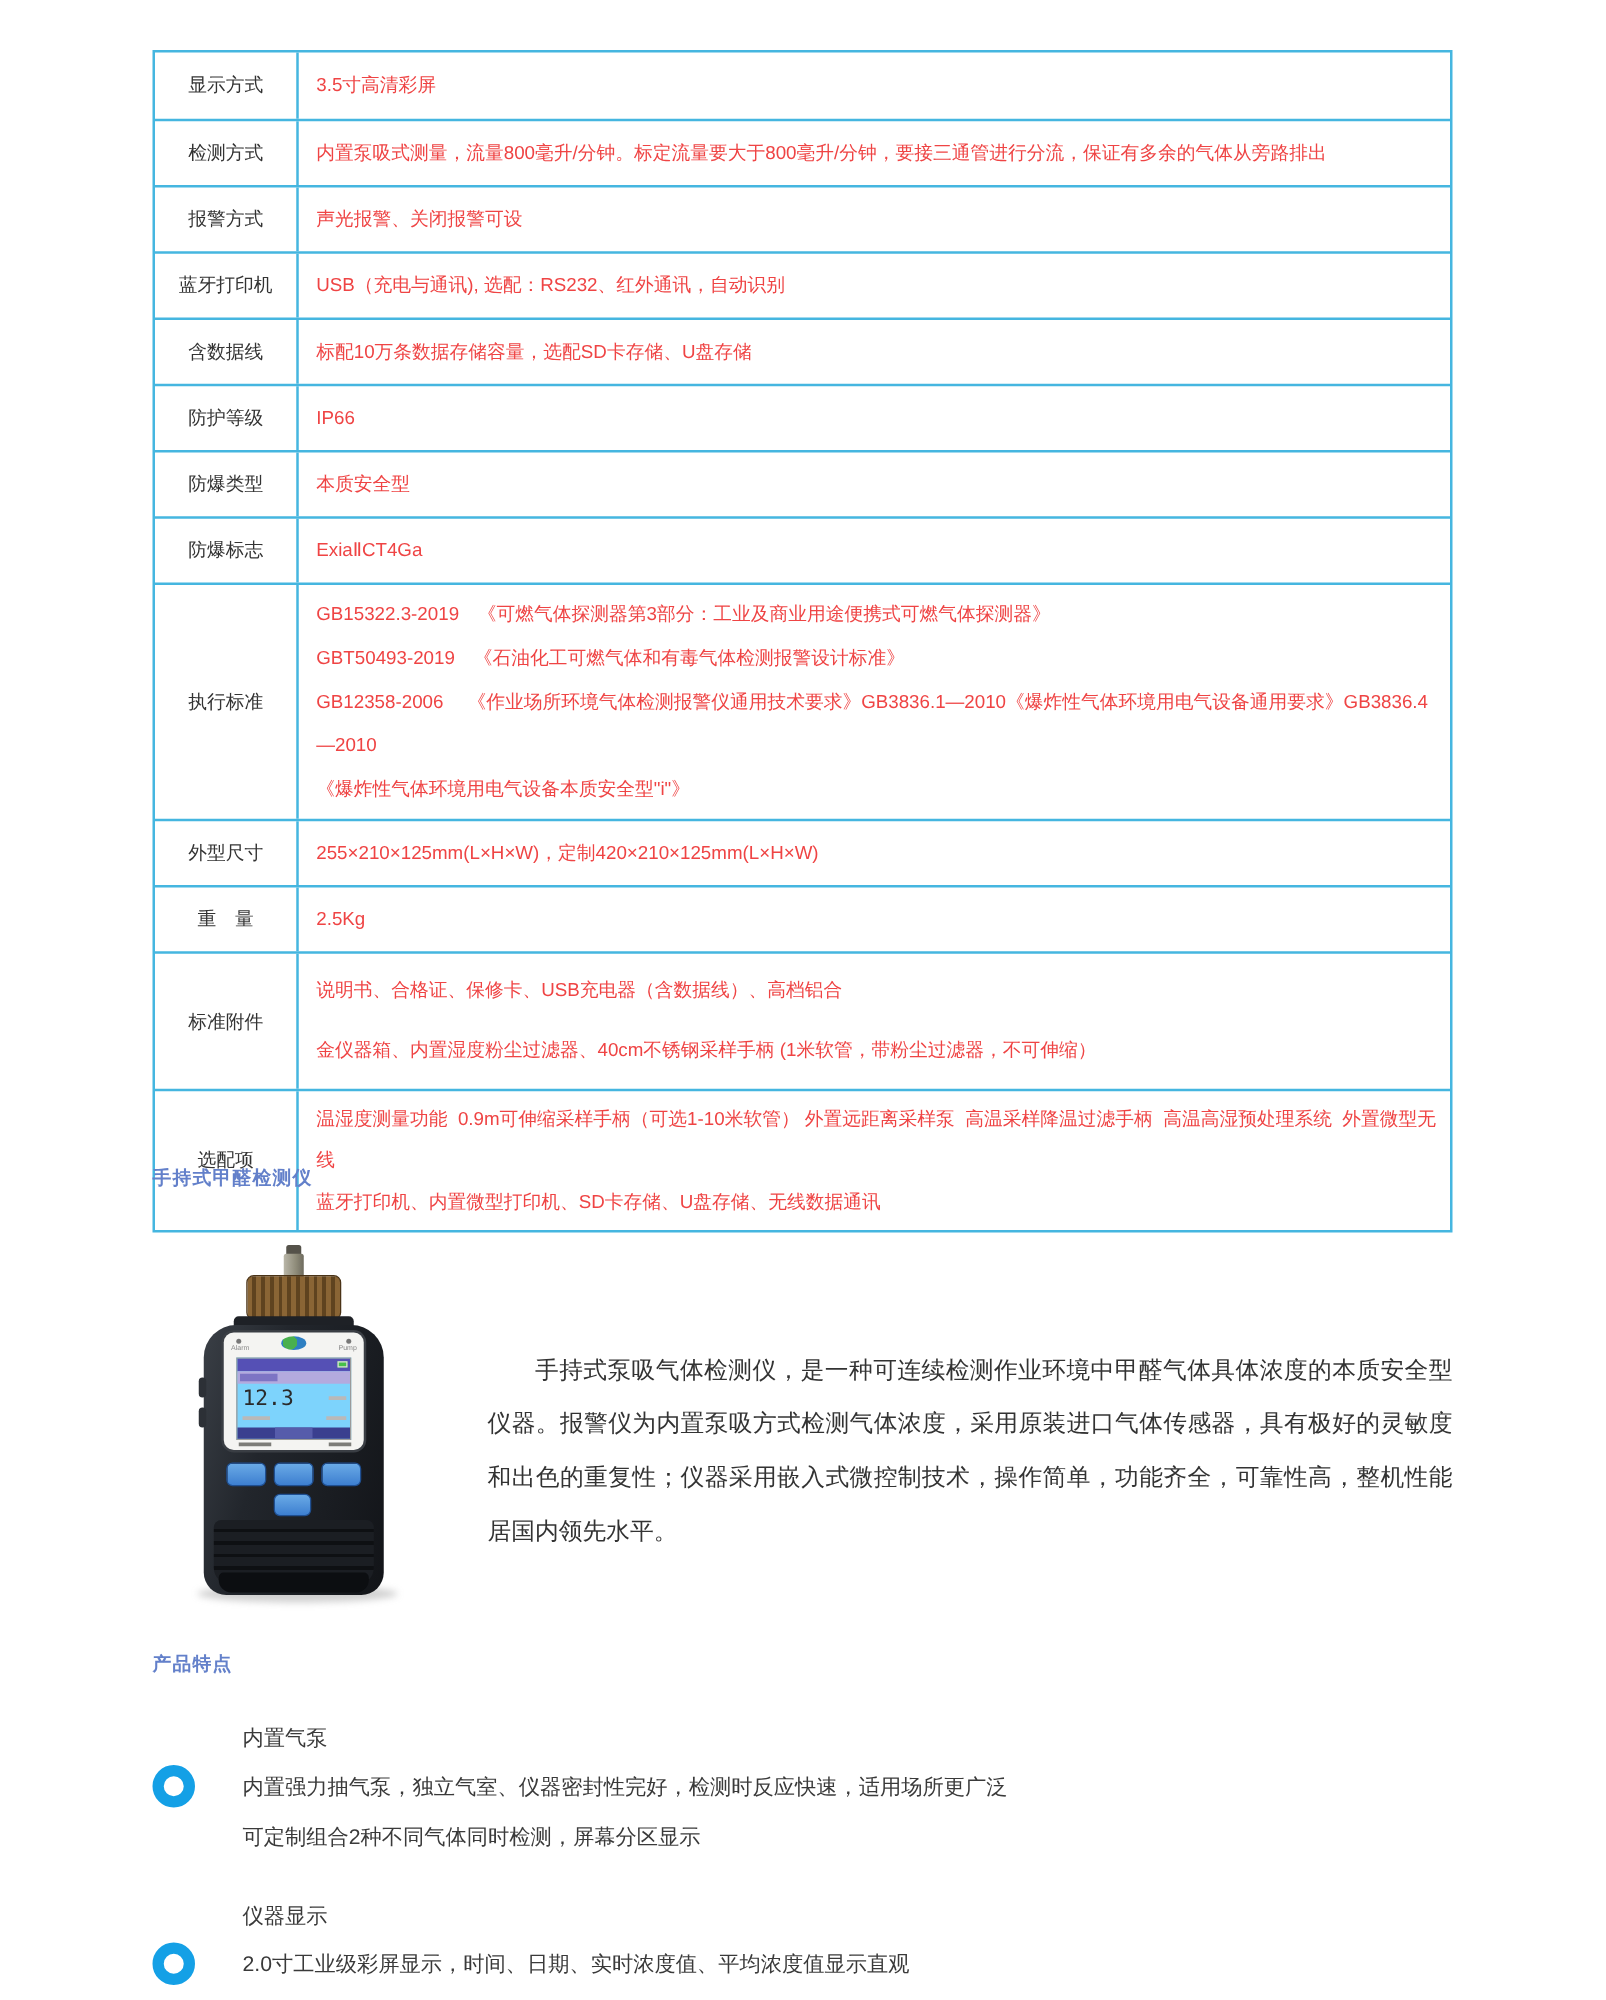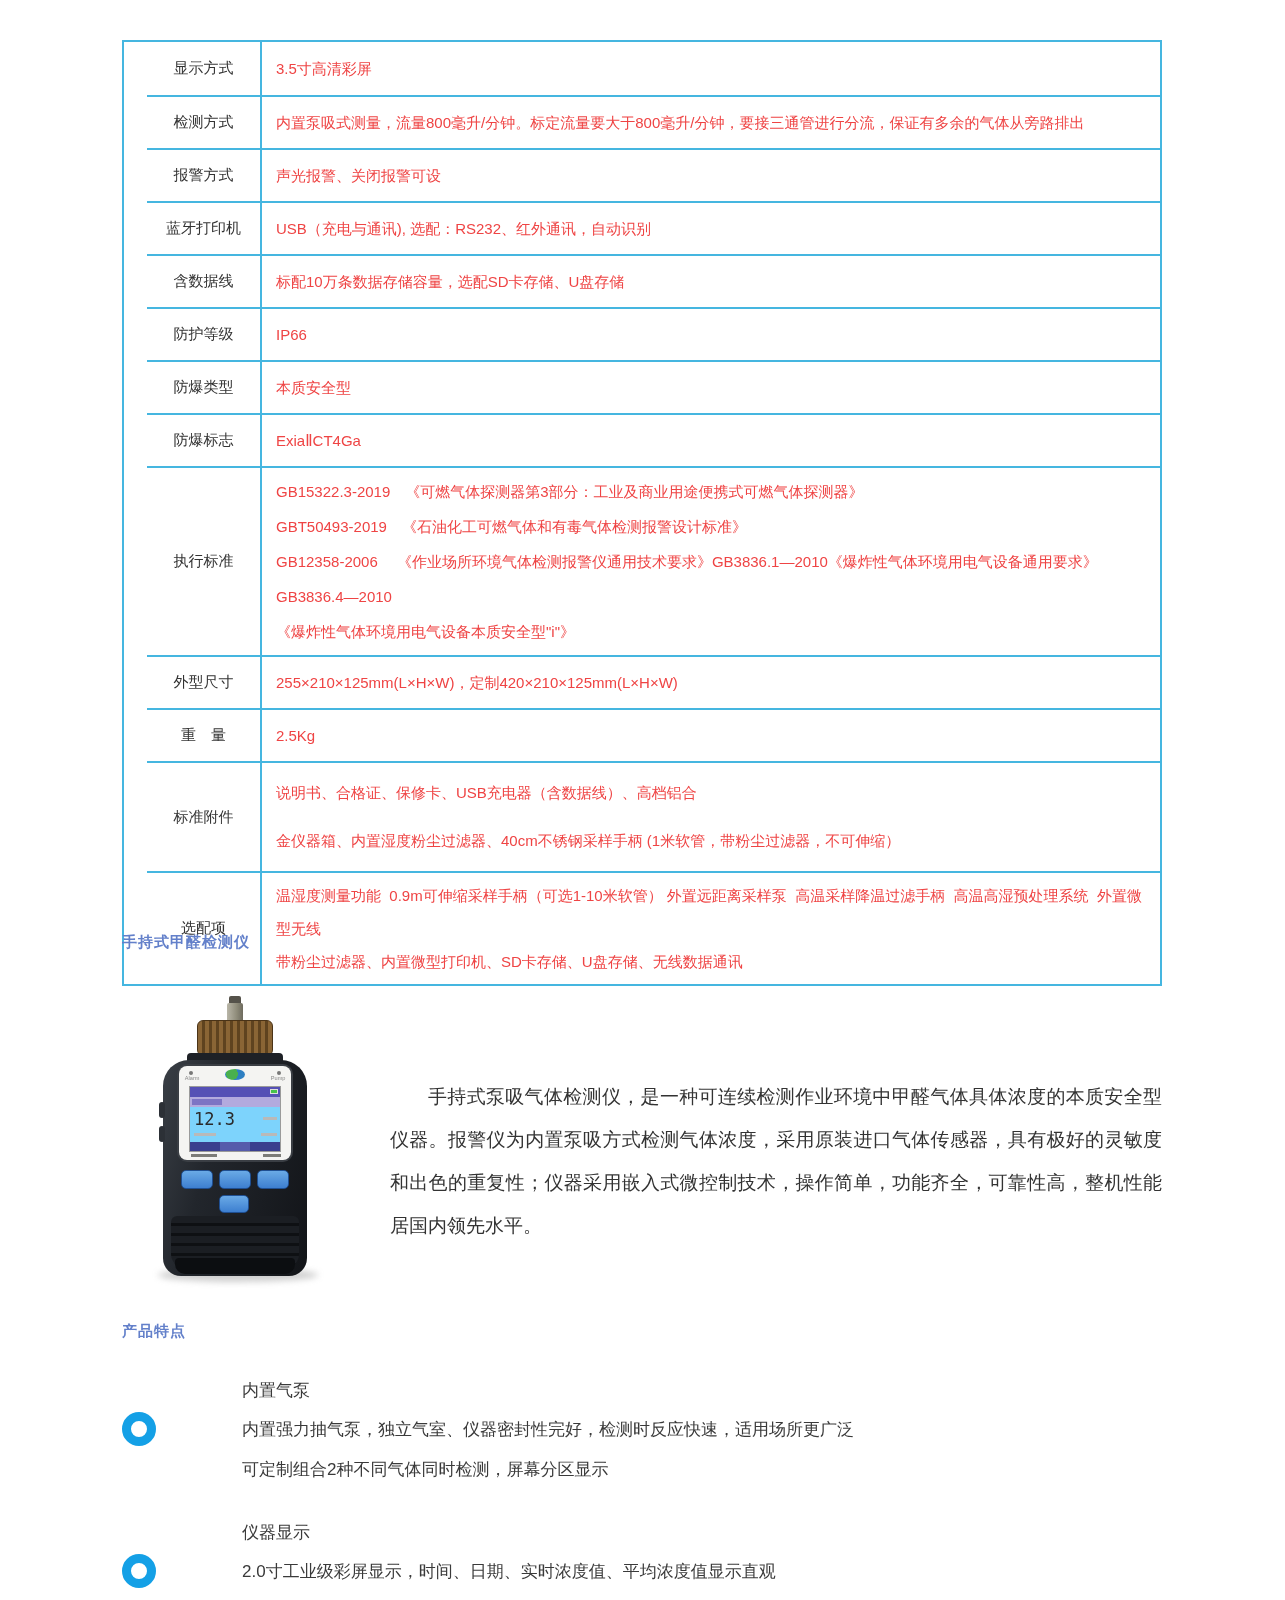--- a/index.html
+++ b/index.html
@@ -12,21 +12,20 @@
   html,body{background:#fff;}
   body{
     width:1285px;height:1600px;position:relative;overflow:hidden;
     font-family:"Liberation Sans","DejaVu Sans",sans-serif;
     color:var(--text);
   }
   
   .spec-table{
     position:absolute;left:122px;top:40px;width:1040px;
     border:2px solid var(--border);
-    padding-left:23px;
   }
   .spec-row{display:flex;min-height:53px;border-top:2px solid var(--border);}
   .spec-row:first-child{border-top:none;}
   .spec-label{
     width:115px;flex:0 0 115px;border-right:2px solid var(--border);
     display:flex;align-items:center;justify-content:center;
     font-size:15px;color:#333;text-align:center;padding:4px;
   }
   .spec-value{
     flex:1;display:flex;flex-direction:column;justify-content:center;
@@ -105,21 +104,21 @@
   .dev-btn.b4{left:86px;top:205px;width:30px;height:18px;}
   .dev-sidebtn{left:26px;width:6px;height:16px;background:#2c3036;border-radius:3px;}
   .sb1{top:112px;}
   .sb2{top:136px;}
 
   
   .features{position:absolute;left:122px;top:1372px;width:1060px;}
   .feature{display:flex;margin-bottom:24px;}
   .feature-bullet-col{flex:0 0 72px;padding-top:40px;}
   .feature-ring{width:34px;height:34px;border-radius:50%;border:9px solid var(--ring);}
-  .feature-text{flex:1;font-size:17px;color:#3a3a3a;margin-left:48px;}
+  .feature-text{flex:1;font-size:17px;color:#3a3a3a;}
   .feature-title{line-height:38px;}
   .feature-line{line-height:40px;white-space:pre-wrap;}
 </style>
 </head>
 <body>
 
 <div class="spec-table">
     <div class="spec-row">
       <div class="spec-label">显示方式</div>
       <div class="spec-value">
@@ -193,21 +192,21 @@
       <div class="spec-label">标准附件</div>
       <div class="spec-value">
         <div class="cell-line">说明书、合格证、保修卡、USB充电器（含数据线）、高档铝合</div>
         <div class="cell-line">金仪器箱、内置湿度粉尘过滤器、40cm不锈钢采样手柄 (1米软管，带粉尘过滤器，不可伸缩）</div>
       </div>
     </div>
     <div class="spec-row">
       <div class="spec-label">选配项</div>
       <div class="spec-value">
         <div class="cell-line">温湿度测量功能  0.9m可伸缩采样手柄（可选1-10米软管） 外置远距离采样泵  高温采样降温过滤手柄  高温高湿预处理系统  外置微型无线</div>
-        <div class="cell-line">带粉尘过滤器、内置微型打印机、SD卡存储、U盘存储、无线数据通讯</div>
+        <div class="cell-line">蓝牙打印机、内置微型打印机、SD卡存储、U盘存储、无线数据通讯</div>
       </div>
     </div>
   </div>
 
 <div class="section-heading" id="heading-product">手持式甲醛检测仪</div>
 
 <div class="device">
   <div class="dev-shadow"></div>
   <div class="dev-nipple-tip"></div>
   <div class="dev-nipple"></div>

